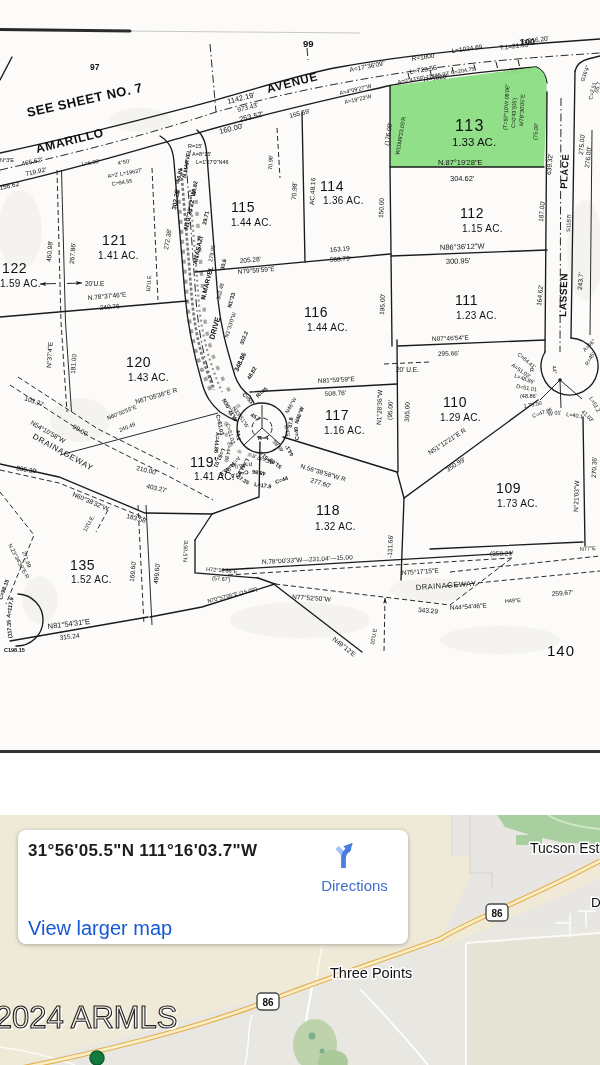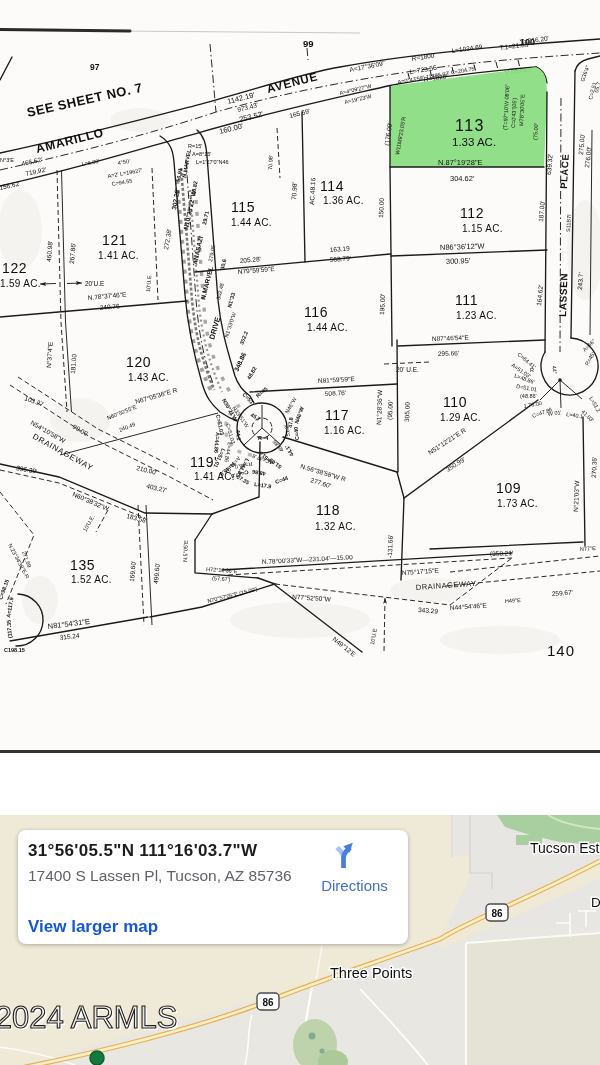--- a/index.html
+++ b/index.html
@@ -493,23 +493,22 @@
 
       <text x="591" y="92" font-size="13.5" fill="#474747" font-family="Liberation Sans" style="paint-order:stroke;stroke:#ffffff;stroke-width:3px">D</text>
 
       <circle cx="97" cy="243" r="7" fill="#127a3e" stroke="#0b5e2f" stroke-width="1.5"></circle>
     </svg>
     
     <div style="position:absolute;left:18px;top:15px;width:390px;height:114px;background:#ffffff;border-radius:8px;box-shadow:0 1px 4px rgba(60,64,67,0.38);"></div>
     
     <div style="position:absolute;left:28px;top:26px;font-size:17px;font-weight:bold;color:#1d1d1d;letter-spacing:0.35px;">31°56'05.5"N 111°16'03.7"W</div>
     
-    <div style="position:absolute;left:28px;top:52px;font-size:15.5px;color:#5f6368;">17400 S Lassen Pl, Tucson, AZ 85736</div>
-    
-    <div style="position:absolute;left:28px;top:102px;font-size:17px;color:#1558d6;font-weight:bold;">View larger map</div>
+    
+    <div style="position:absolute;left:28px;top:102px;font-size:20px;color:#1558d6;">View larger map</div>
     
     <svg style="position:absolute;left:329px;top:25px;" width="30" height="30" viewBox="0 0 30 30">
       <path d="M14.5,28 L14.5,18 Q14.5,14 11.5,11 L8,7.5" stroke="#a5c4f4" stroke-width="4.6" fill="none"></path>
       <path d="M14.5,28 L14.5,18 Q14.5,14 17.5,11 L21,7.5" stroke="#4b7ce0" stroke-width="4.6" fill="none"></path>
       <polygon points="23.8,2.8 14.3,6.2 20.6,12.8" fill="#4b7ce0"></polygon>
     </svg>
     
     <div style="position:absolute;left:312px;top:62px;width:85px;text-align:center;font-size:15px;color:#3e6fd0;">Directions</div>
     
     <div style="position:absolute;left:-26px;top:187px;font-size:31px;letter-spacing:0px;color:#ffffff;">©2024 ARMLS</div>

